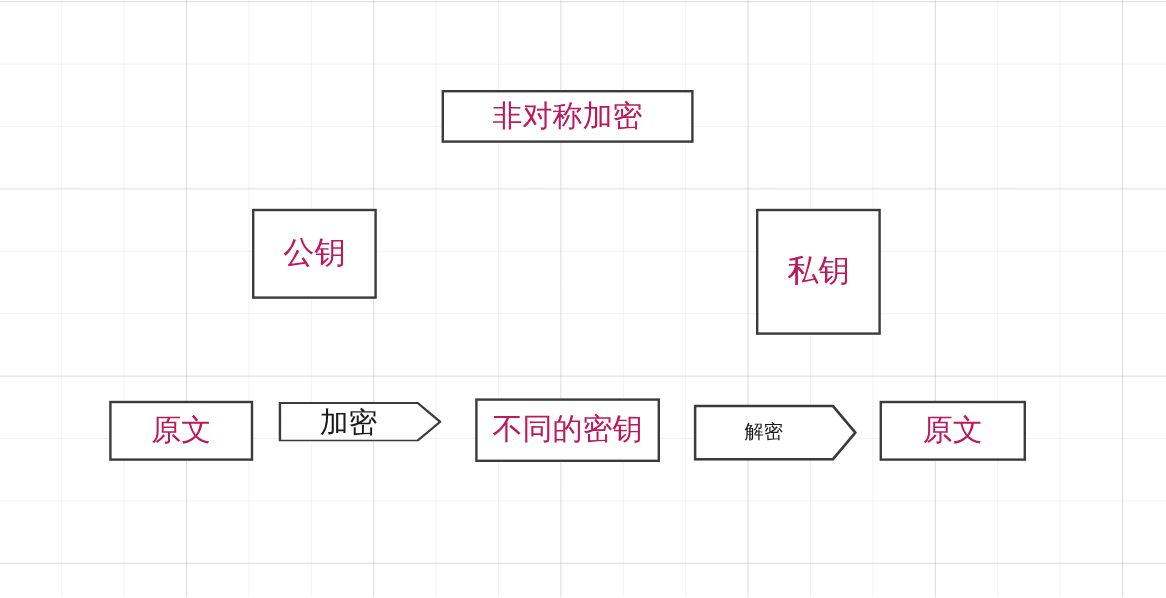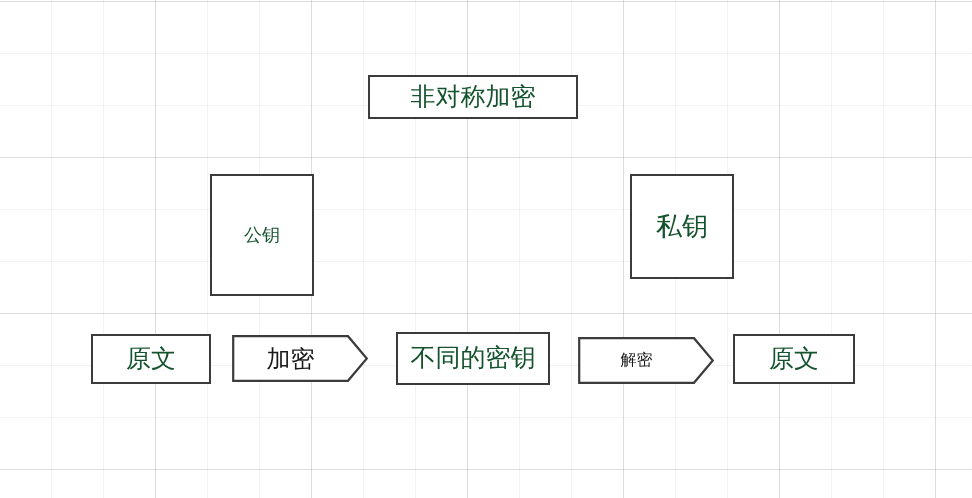--- a/index.html
+++ b/index.html
@@ -24,21 +24,21 @@
       52px 52px,
       52px 52px;
     background-position: -1px 1px, -1px 1px, -1px 1px, -1px 1px;
     font-family: "DejaVu Sans", "Liberation Sans", sans-serif;
   }
 
   .shape {
     position: absolute;
     box-sizing: border-box;
     background: #ffffff;
-    color: #14532d;
+    color: #be185d;
     display: flex;
     align-items: center;
     justify-content: center;
     text-align: center;
     line-height: 1.15;
     white-space: nowrap;
   }
 
   .rect {
     border: 2px solid #3b3b3b;
@@ -74,27 +74,27 @@
     display: flex;
     align-items: center;
     justify-content: center;
     color: #1a1a1a;
     white-space: nowrap;
   }
 
   
   #title-box   { left: 368px; top: 75px;  width: 210px; height: 44px; font-size: 25px; }
 
-  #public-key-box  { left: 210px; top: 174px; width: 104px; height: 122px; font-size: 18px; }
+  #public-key-box  { left: 210px; top: 174px; width: 104px; height: 75px; font-size: 26px; }
   #private-key-box { left: 630px; top: 174px; width: 104px; height: 105px; font-size: 26px; }
 
   #key-note { left: 372px; top: 202px; width: 196px; height: 48px; font-size: 25px; }
 
   #plaintext-box-left  { left: 91px;  top: 334px; width: 120px; height: 50px; font-size: 25px; }
-  #encrypt-chevron     { left: 232px; top: 335px; width: 136px; height: 47px; font-size: 24px; }
+  #encrypt-chevron     { left: 232px; top: 335px; width: 136px; height: 33px; font-size: 24px; }
   #cipher-box          { left: 396px; top: 332px; width: 154px; height: 53px; font-size: 25px; }
   #decrypt-chevron     { left: 578px; top: 337px; width: 136px; height: 47px; font-size: 16px; }
   #plaintext-box-right { left: 733px; top: 334px; width: 122px; height: 50px; font-size: 25px; }
 </style>
 </head>
 <body>
 
 <div id="canvas">
 
   <div class="shape rect" id="title-box">

